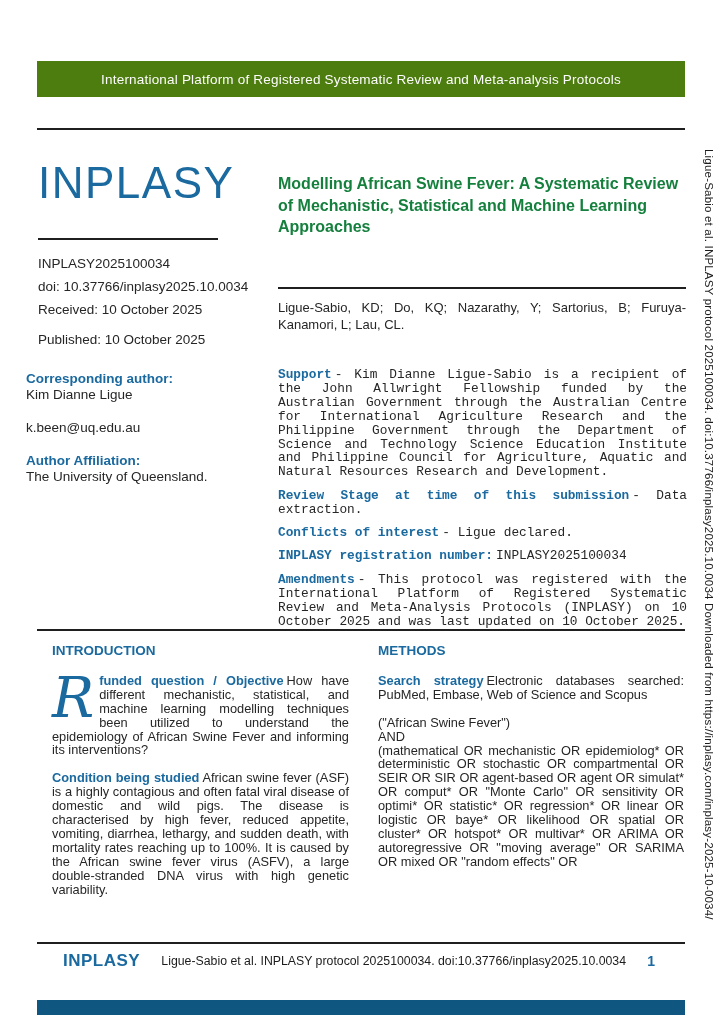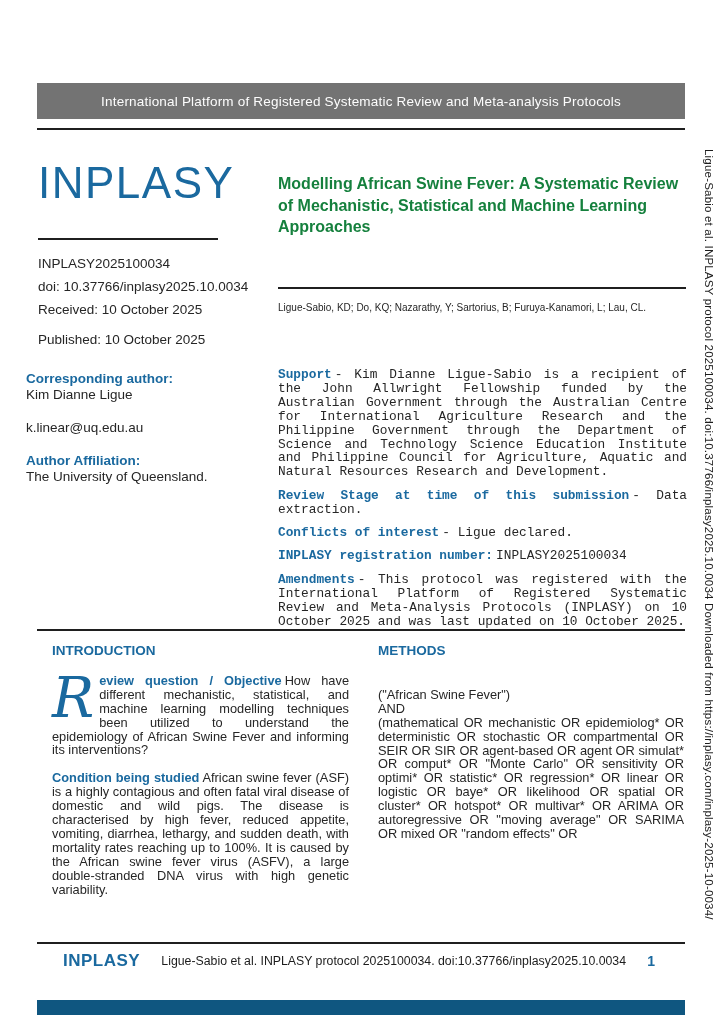--- a/index.html
+++ b/index.html
@@ -4,22 +4,22 @@
 <style>
   * { margin:0; padding:0; box-sizing:border-box; }
   html,body { background:#e8e8e8; }
   .page {
     position:relative; width:724px; height:1024px; background:#ffffff;
     font-family:"Liberation Sans", sans-serif; color:#262626; overflow:hidden;
     margin:0 auto;
   }
   
   .banner {
-    position:absolute; left:37px; top:83px; width:648px; height:36px;
-    background:#737373; color:#fdfdfd; display:flex; align-items:center; justify-content:center;
+    position:absolute; left:37px; top:61px; width:648px; height:36px;
+    background:#4d7c0f; color:#fdfdfd; display:flex; align-items:center; justify-content:center;
     font-size:13.5px; letter-spacing:.2px;
   }
   .rule { position:absolute; background:#1f1f1f; height:2px; }
   .rule-top    { left:37px;  top:128px; width:648px; }
   .rule-logo   { left:38px;  top:238px; width:180px; }
   .rule-title  { left:278px; top:287px; width:408px; }
   .rule-mid    { left:37px;  top:629px; width:648px; }
   .rule-bottom { left:37px;  top:942px; width:648px; }
 
   
@@ -33,21 +33,21 @@
   .blue-b { color:#1A699F; font-weight:bold; }
   .contact .gap { height:17px; }
 
   
   .title {
     position:absolute; left:278px; top:173px; width:410px;
     font-size:16px; font-weight:bold; color:#15803d; line-height:21.5px;
   }
   .authors {
     position:absolute; left:278px; top:300px; width:408px;
-    font-size:10px; line-height:16.5px; text-align:justify;
+    font-size:13px; line-height:16.5px; text-align:justify;
   }
 
   
   .admin { position:absolute; left:278px; top:368px; width:409px; font-size:12.8px; line-height:13.9px; }
   .admin h3 { font-size:13.2px; color:#1A699F; margin-bottom:11px; }
   .admin p { text-align:justify; margin-bottom:9.5px;font-family:Liberation Mono, monospace; }
   .lbl { color:#1A699F; font-weight:bold; margin-right:3px; }
 
   
   .col { position:absolute; top:644px; font-size:12.8px; line-height:13.9px; }
@@ -98,21 +98,21 @@
     <div>INPLASY2025100034</div>
     <div>doi: 10.37766/inplasy2025.10.0034</div>
     <div>Received: 10 October 2025</div>
     <div class="pub">Published: 10 October 2025</div>
   </div>
 
   <div class="contact">
     <div class="blue-b">Corresponding author:</div>
     <div>Kim Dianne Ligue</div>
     <div class="gap"></div>
-    <div>k.linear@uq.edu.au</div>
+    <div>k.been@uq.edu.au</div>
     <div class="gap"></div>
     <div class="blue-b">Author Affiliation:</div>
     <div>The University of Queensland.</div>
   </div>
 
   <div class="title">Modelling African Swine Fever: A Systematic Review of Mechanistic, Statistical and Machine Learning Approaches</div>
   <div class="rule rule-title"></div>
   <div class="authors">Ligue-Sabio, KD; Do, KQ; Nazarathy, Y; Sartorius, B; Furuya-Kanamori, L; Lau, CL.</div>
 
   <div class="admin">
@@ -120,27 +120,28 @@
     <p><span class="lbl">Review Stage at time of this submission</span><span>- Data extraction.</span></p>
     <p><span class="lbl">Conflicts of interest</span><span>- Ligue declared.</span></p>
     <p><span class="lbl">INPLASY registration number:</span><span>INPLASY2025100034</span></p>
     <p><span class="lbl">Amendments</span><span>- This protocol was registered with the International Platform of Registered Systematic Review and Meta-Analysis Protocols (INPLASY) on 10 October 2025 and was last updated on 10 October 2025.</span></p>
   </div>
 
   <div class="rule rule-mid"></div>
 
   <div class="col col-left">
     <h2>INTRODUCTION</h2>
-    <p><span class="dropcap">R</span><span class="lbl">eview question / Objective</span><span>How have different mechanistic, statistical, and machine learning modelling techniques been utilized to understand the epidemiology of African Swine Fever and informing its interventions?</span></p>
+    <p><span class="dropcap">R</span><span class="lbl">funded question / Objective</span><span>How have different mechanistic, statistical, and machine learning modelling techniques been utilized to understand the epidemiology of African Swine Fever and informing its interventions?</span></p>
     <div class="spacer"></div>
     <p><span class="lbl">Condition being studied</span><span>African swine fever (ASF) is a highly contagious and often fatal viral disease of domestic and wild pigs. The disease is characterised by high fever, reduced appetite, vomiting, diarrhea, lethargy, and sudden death, with mortality rates reaching up to 100%. It is caused by the African swine fever virus (ASFV), a large double-stranded DNA virus with high genetic variability.</span></p>
   </div>
 
   <div class="col col-right">
     <h2>METHODS</h2>
+    <p><span class="lbl">Search strategy</span><span>Electronic databases searched: PubMed, Embase, Web of Science and Scopus</span></p>
     <div class="spacer"></div>
     <p class="term-line">("African Swine Fever")</p>
     <p class="term-line">AND</p>
     <p>(mathematical OR mechanistic OR epidemiolog* OR deterministic OR stochastic OR compartmental OR SEIR OR SIR OR agent-based OR agent OR simulat* OR comput* OR "Monte Carlo" OR sensitivity OR optimi* OR statistic* OR regression* OR linear OR logistic OR baye* OR likelihood OR spatial OR cluster* OR hotspot* OR multivar* OR ARIMA OR autoregressive OR "moving average" OR SARIMA OR mixed OR "random effects" OR</p>
   </div>
 
   <div class="rule rule-bottom"></div>
 
   <div class="footer">
     <span class="footer-logo">INPLASY</span>

